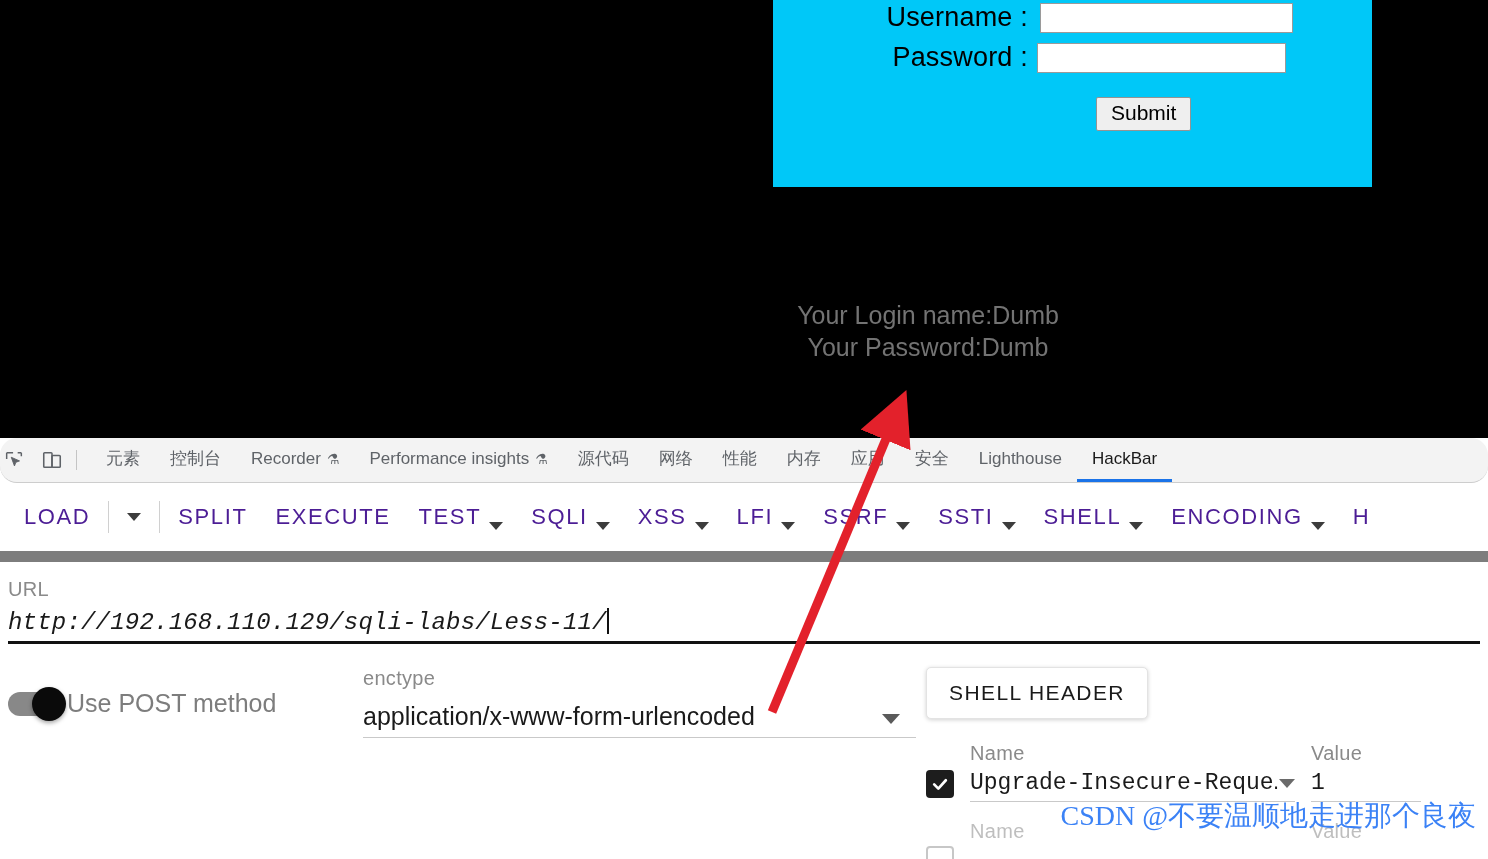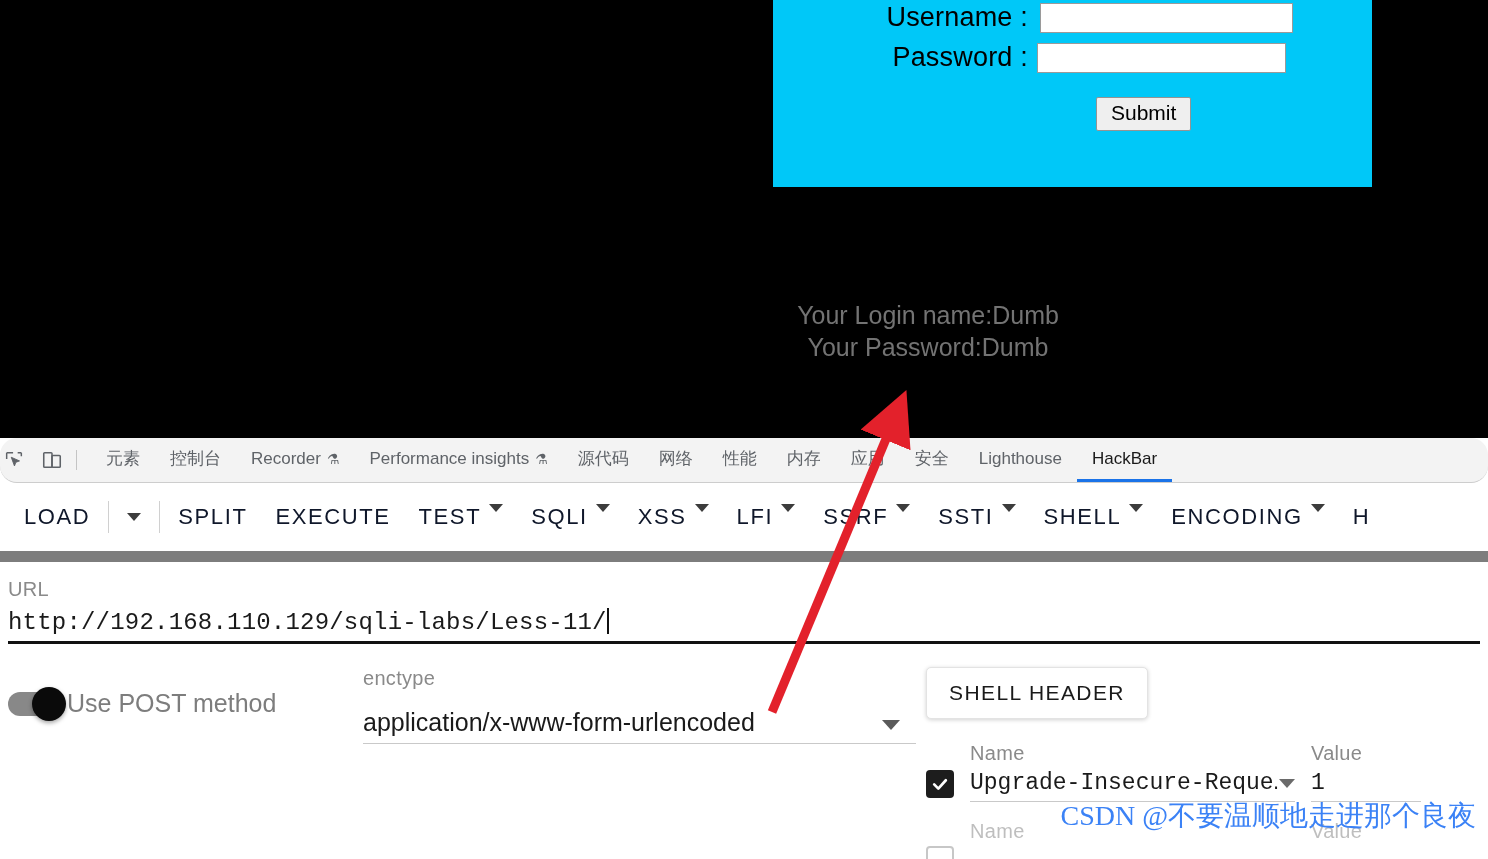--- a/index.html
+++ b/index.html
@@ -69,63 +69,63 @@
   }
   .dt-tab.active { color:#1a1a1a; border-bottom-color:#1a73e8; }
   .flask { font-size:14px; color:#5f6368; }
 
   
   .hb-toolbar {
     position:relative; height:68px; display:flex; align-items:center;
     padding-left:10px; background:#fff; overflow:hidden;
   }
   .hb-btn {
-    display:flex; align-items:flex-start; gap:8px;
+    display:flex; align-items:flex-end; gap:8px;
     font-family:"Liberation Sans", sans-serif;
     font-size:22px; font-weight:500; letter-spacing:1.6px;
-    color:#0f172a; padding:6px 14px; cursor:pointer; white-space:nowrap;
+    color:#4c1d95; padding:6px 14px; cursor:pointer; white-space:nowrap;
   }
   .caret { width:0;height:0;border-left:7px solid transparent;border-right:7px solid transparent;border-top:8px solid #3c3c3c; }
   .hb-div { width:1px; height:32px; background:#d0d0d0; margin:0 4px; }
 
   .hb-scroll { height:11px; background:#fff; position:relative; }
   .hb-scroll-thumb { position:absolute; left:0; top:0; width:1488px; height:11px; background:#7d7d7d; }
 
   
   .hb-body { padding:16px 0 0 0; position:relative; }
   .field-label {
     font-family:"Liberation Sans", sans-serif;
     font-size:20px; color:#8a8a8a; letter-spacing:0.3px;
   }
   .mono {
     font-family:"Liberation Mono", monospace;
     font-size:24px; color:#1a1a1a; letter-spacing:0.2px;
   }
   .url-wrap { padding:0 8px; }
-  .url-line { border-bottom:3px solid #111; padding-bottom:5px; margin-top:7px; position:relative; }
+  .url-line { border-bottom:3px solid #111; padding-bottom:5px; margin-top:7px; position:relative;font-style:italic; }
   .url-caret { display:inline-block; width:2px; height:26px; background:#111; vertical-align:-5px; }
 
   .mid-row { display:flex; align-items:flex-start; margin-top:23px; padding:0 8px; }
 
   .toggle-group { display:flex; align-items:center; width:355px; padding-top:22px; }
   .toggle {
     width:56px; height:24px; border-radius:12px; background:#888; position:relative; cursor:pointer;
   }
   .toggle .knob {
     position:absolute; right:-2px; top:-5px; width:34px; height:34px; border-radius:50%;
     background:#0a0a0a; box-shadow:0 2px 4px rgba(0,0,0,.35);
   }
   .toggle-label {
     margin-left:3px; font-family:"Liberation Sans", sans-serif;
     font-size:25px; color:#7d7d7d;
   }
 
   .enctype-group { width:553px; }
   .enctype-select {
-    margin-top:18px; display:flex; align-items:flex-end; justify-content:space-between;
+    margin-top:12px; display:flex; align-items:flex-end; justify-content:space-between;
     border-bottom:1px solid #c9c9c9; padding-bottom:6px;
   }
   .enctype-value { font-family:"Liberation Sans", sans-serif; font-size:25px; color:#1a1a1a; }
   .tri-down { width:0;height:0;border-left:9px solid transparent;border-right:9px solid transparent;border-top:10px solid #5a5a5a; margin-bottom:7px; margin-right:16px;}
 
   .header-panel { flex:1; padding-left:10px; }
   .modify-header-btn {
     display:inline-block;
     background:#fff; border:1px solid #e3e3e3; border-radius:5px;
     box-shadow:0 1px 4px rgba(0,0,0,.18);

